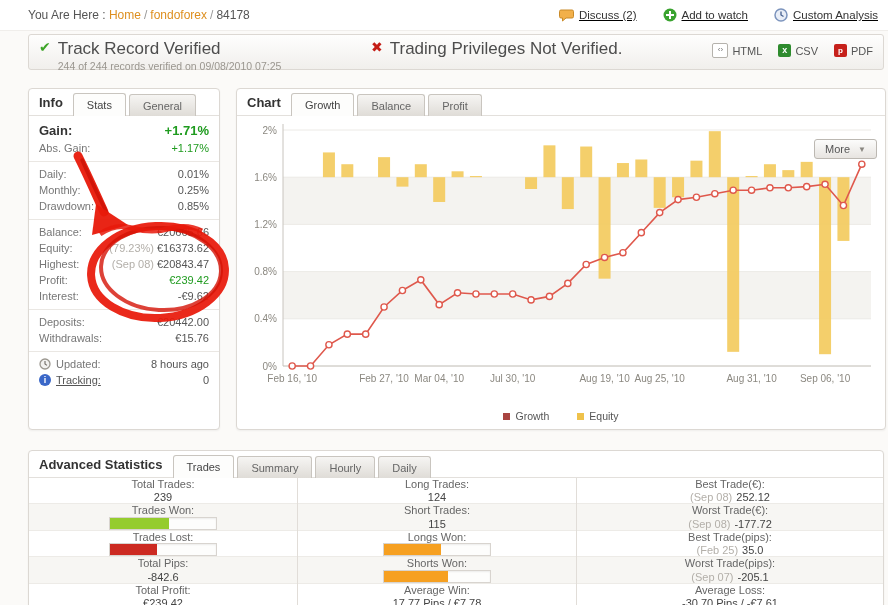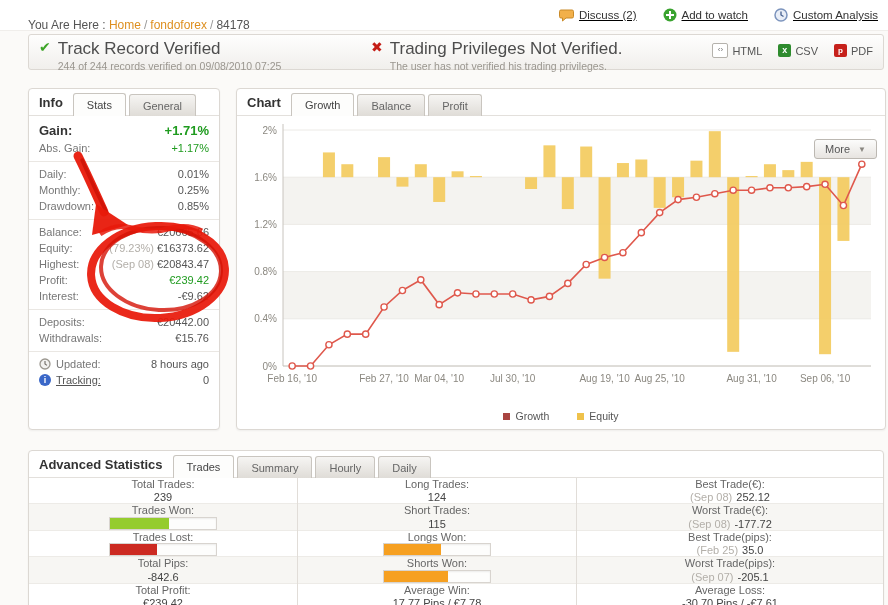--- a/index.html
+++ b/index.html
@@ -1,21 +1,21 @@
 <!DOCTYPE html>
 <html><head>
 <meta charset="utf-8">
 <style>
   html,body{margin:0;padding:0;}
   body{font-family:"Liberation Sans",sans-serif;background:#fbfaf8;}
   #page{position:relative;width:888px;height:605px;overflow:hidden;background:#fbfaf8;}
 
   
   .topbar{position:absolute;left:0;top:0;width:100%;height:30px;background:#fff;border-bottom:1px solid #f0eeeb;}
-  .crumb{position:absolute;left:28px;top:10px;line-height:30px;font-size:12px;color:#555;}
+  .crumb{position:absolute;left:28px;top:0;line-height:30px;font-size:12px;color:#555;}
   .crumb a{color:#dd8f1f;text-decoration:none;cursor:pointer;}
   .crumb .sep{color:#999;margin:0 3px;}
   .top-actions{position:absolute;right:10px;top:0;height:30px;display:flex;align-items:center;gap:26px;text-decoration:underline;}
   .top-action{display:flex;align-items:center;gap:5px;font-size:11.5px;color:#333;cursor:pointer;}
 
   
   .verifybar{position:absolute;left:28px;top:34px;width:854px;height:34px;background:linear-gradient(#fefefd,#f1efec);border:1px solid #dcd8d3;border-radius:3px;}
   .verify-item{position:absolute;top:4px;display:flex;gap:7px;}
   .verify-icon{font-size:14px;line-height:16px;}
   .v-title{font-size:17px;font-weight:normal;color:#4d4d4d;}
@@ -112,21 +112,20 @@
       <span class="verify-icon" style="color:#3da528">✔</span>
       <div>
         <div class="v-title">Track Record Verified</div>
         <div class="v-sub">244 of 244 records verified on 09/08/2010 07:25</div>
       </div>
     </div>
     <div class="verify-item" style="left:342px">
       <span class="verify-icon" style="color:#c41d16">✖</span>
       <div>
         <div class="v-title">Trading Privileges Not Verified.</div>
-        <div class="v-sub">The user has not verified his trading privileges.</div>
       </div>
     </div>
     <div class="export">
       <div class="export-btn">
           <span class="ic-html">‹›</span>
           <span>HTML</span>
         </div>
       <div class="export-btn">
           <span class="ic-csv">x</span>
           <span>CSV</span>

